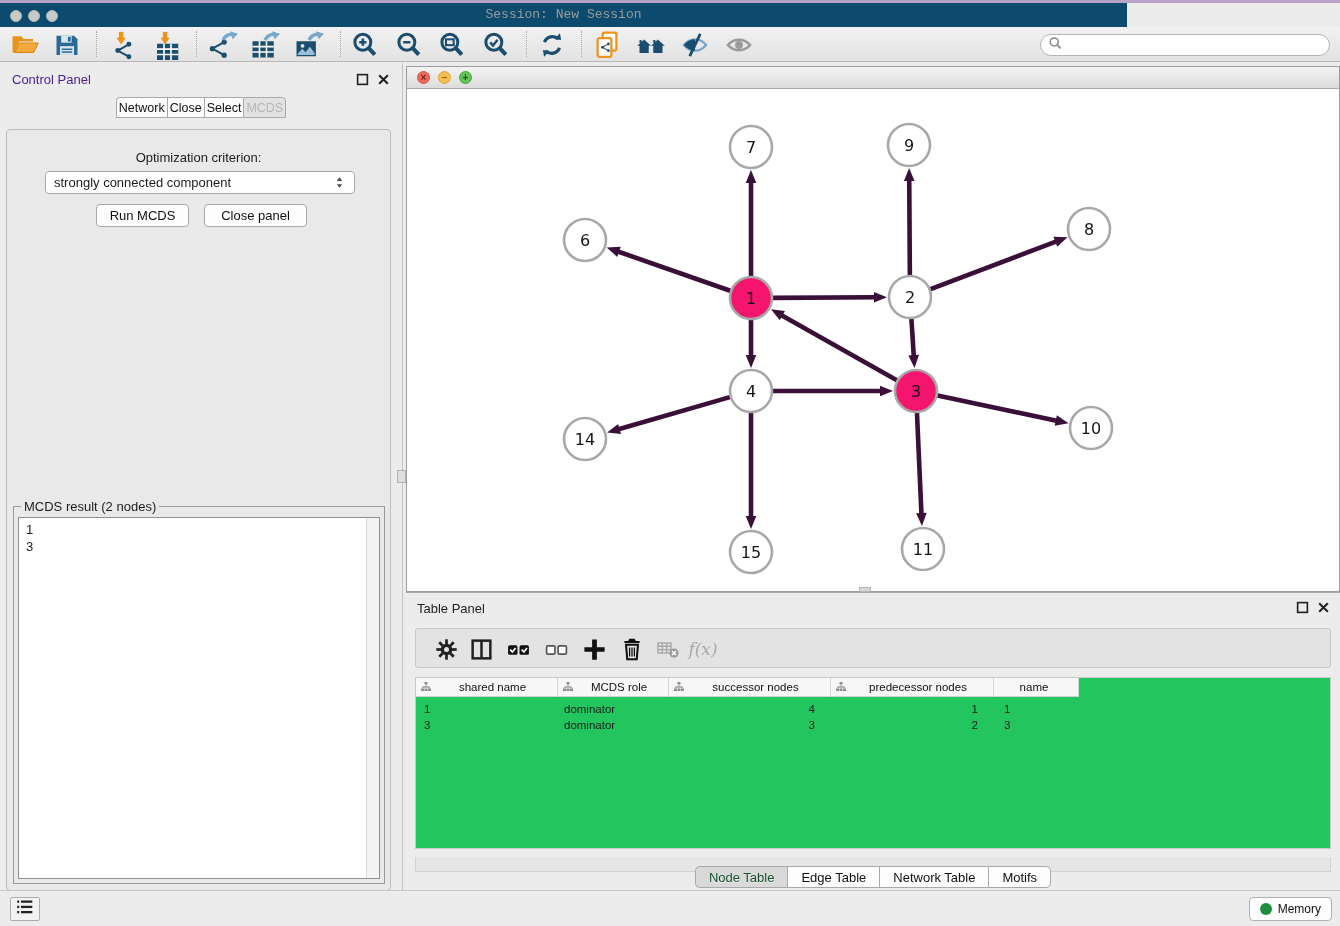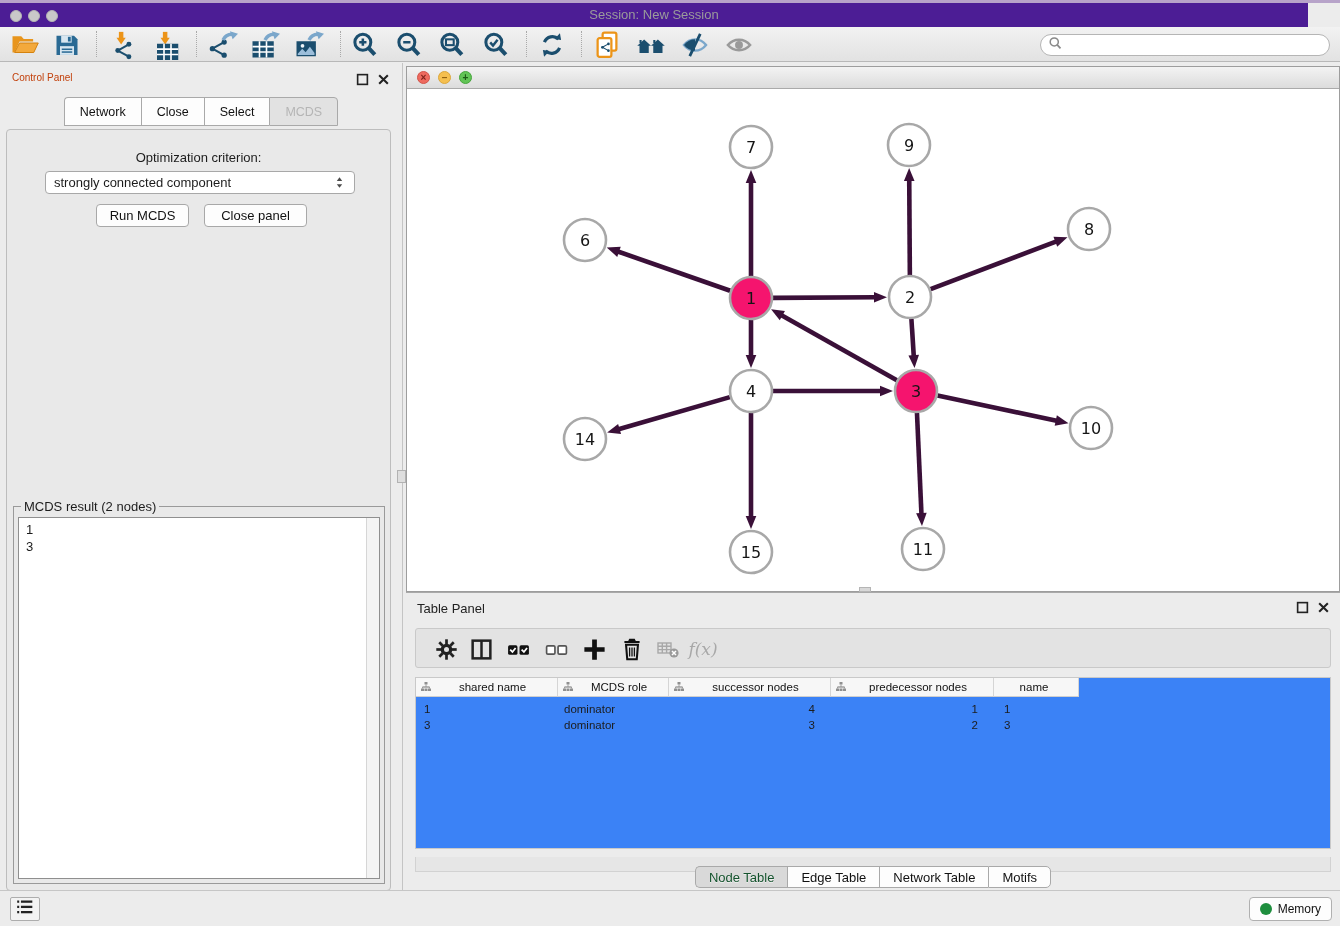--- a/index.html
+++ b/index.html
@@ -1,38 +1,38 @@
 <!DOCTYPE html>
 <html><head>
 <meta charset="utf-8">
 <style>
   * { margin:0; padding:0; box-sizing:border-box; }
   html,body { width:1340px; height:926px; }
   body { font-family:"Liberation Sans", sans-serif; background:#ececec; position:relative; overflow:hidden; color:#1c1c1c; }
 
   
   #topline { position:absolute; top:0; left:0; width:1340px; height:3px; background:#b7a3c9; }
-  #titlebar { position:absolute; top:3px; left:0; width:1308px; height:24px; background:#4c1d95; }
+  #titlebar { position:absolute; top:3px; left:0; width:1127px; height:24px; background:#0c4a6e;font-family:Liberation Mono, monospace; }
   #titlebar .title { position:absolute; top:4px; left:0; width:100%; text-align:center; font-size:13px; color:#9b9b9b; }
   .graydot { position:absolute; top:7px; width:12px; height:12px; border-radius:50%; background:#c9c9c9; border:1px solid #b4b4b4; }
 
   
   #toolbar { position:absolute; top:27px; left:0; width:1340px; height:35px; background:linear-gradient(#f2f2f2,#e2e2e2); border-bottom:1px solid #b8b8b8; }
   .tbi { position:absolute; top:2px; height:32px; display:flex; align-items:center; justify-content:center; cursor:default; }
   .tbsep { position:absolute; top:4px; width:1px; height:26px; border-left:1px dotted #a9a9a9; }
   #searchbox { position:absolute; top:7px; right:10px; width:290px; height:22px; background:#fff; border:1px solid #b5b5b5; border-radius:12px; display:flex; align-items:center; padding-left:7px; }
   #searchbox input { border:none; outline:none; flex:1; font-size:12px; background:transparent; height:18px; }
 
   
   #control-panel { position:absolute; top:63px; left:0; width:403px; height:827px; background:#ececec; border-right:1px solid #c4c4c4; }
-  #cp-title { position:absolute; top:9px; left:12px; font-size:10px; color:#c2410c;text-align:right; }
+  #cp-title { position:absolute; top:9px; left:12px; font-size:13px; color:#4c1d95;text-align:right; }
   .panel-btns { position:absolute; top:10px; display:flex; gap:8px; }
   .panel-btns span { display:inline-flex; }
   #cp-tabs { position:absolute; top:34px; left:0; width:100%; display:flex; justify-content:center; z-index:3; }
-  .cptab { height:29px; font-size:12.5px; background:#fdfdfd; border:1px solid #a9a9a9; border-right:none; display:flex; align-items:center; justify-content:center; padding:0 15px; color:#111; }
+  .cptab { height:21px; font-size:12.5px; background:#fdfdfd; border:1px solid #a9a9a9; border-right:none; display:flex; align-items:center; justify-content:center; padding:0 2px; color:#111; }
   .cptab:first-child { border-radius:4px 0 0 0; }
   .cptab:last-child { border-right:1px solid #a9a9a9; border-radius:0 4px 0 0; }
   .cptab.active { background:#e2e2e2; color:#b5b5b5; }
   #cp-content { position:absolute; top:54px; left:6px; width:385px; height:762px; background:#e9e9e9; border:1px solid #bdbdbd; border-radius:4px;margin-top:12px; }
   #opt-label { position:absolute; top:20px; width:100%; text-align:center; font-size:13px; color:#1c1c1c; }
   #criterion { position:absolute; top:41px; left:38px; width:310px; height:23px; background:#fff; border:1px solid #a8a8a8; border-radius:4px; display:flex; align-items:center; padding:0 8px; font-size:13px; }
   #criterion .chev { margin-left:auto; display:flex; }
   .cpbtn { position:absolute; top:74px; height:23px; background:#fdfdfd; border:1px solid #a8a8a8; border-radius:4px; font-size:13px; display:flex; align-items:center; justify-content:center; color:#111; }
   #mcds-result { position:absolute; top:376px; left:6px; width:372px; height:378px; border:1px solid #9a9a9a; }
   #mcds-legend { position:absolute; top:-8px; left:7px; background:#e9e9e9; padding:0 3px; font-size:13px; }
@@ -53,21 +53,21 @@
   .tl.green { background:#61c455; border:1px solid #47a53d; color:#1c5b16; }
   #graph { position:absolute; top:22px; left:0; }
   #net-bottom-handle { position:absolute; left:452px; bottom:-1px; width:12px; height:5px; background:#d8d8d8; border:1px solid #b5b5b5; }
 
   
   #table-panel { position:absolute; top:592px; left:406px; width:934px; height:298px; background:#ececec; border-top:1px solid #a9a9a9; }
   #tp-title { position:absolute; top:8px; left:11px; font-size:13px; color:#222; }
   #tp-toolbar { position:absolute; top:35px; left:9px; width:916px; height:40px; background:#e3e3e3; border:1px solid #c9c9c9; border-radius:3px; }
   .tpi { position:absolute; top:4px; height:32px; display:flex; align-items:center; justify-content:center; }
   .fx { font-family:"DejaVu Serif", serif; font-style:italic; font-size:17px; color:#a8a8a8; }
-  #tp-table { position:absolute; top:84px; left:9px; width:916px; height:172px; background:#3b82f6; border:1px solid #c9c9c9; }
+  #tp-table { position:absolute; top:84px; left:9px; width:916px; height:172px; background:#22c55e; border:1px solid #c9c9c9; }
   #tp-header { position:absolute; top:0; left:0; height:19px; display:flex; }
   .th { height:19px; background:#f7f7f7; border-right:1px solid #d5d5d5; border-bottom:1px solid #cfcfcf; display:flex; align-items:center; font-size:11.5px; color:#111; position:relative; }
   .th .lbl { flex:1; text-align:center; padding-right:4px; }
   .th .colicon { margin-left:4px; display:flex; }
   .tr { position:absolute; left:0; height:16px; display:flex; font-size:11.5px; }
   .td { height:16px; display:flex; align-items:center; }
   #tp-bottomstrip { position:absolute; top:264px; left:9px; width:916px; height:15px; background:#e6e6e6; border:1px solid #d2d2d2; border-top:none; }
   #tp-tabs { position:absolute; top:273px; left:0; width:100%; display:flex; justify-content:center; }
   .tptab { height:22px; font-size:13px; background:#fdfdfd; border:1px solid #a9a9a9; border-right:none; display:flex; align-items:center; justify-content:center; padding:0 13px; color:#111; }
   .tptab:first-child { border-radius:5px 0 0 5px; }

